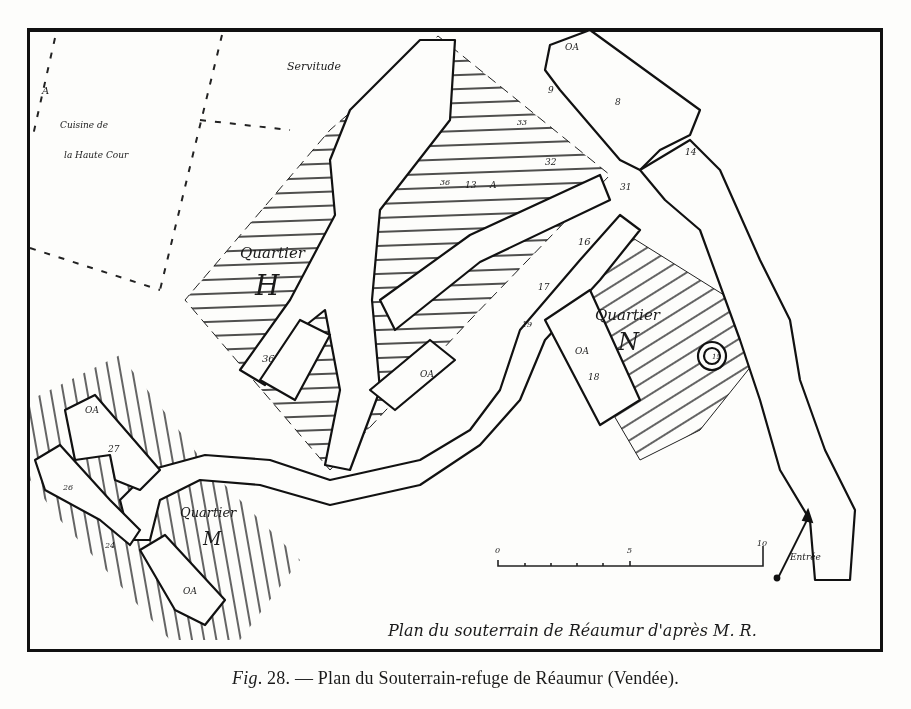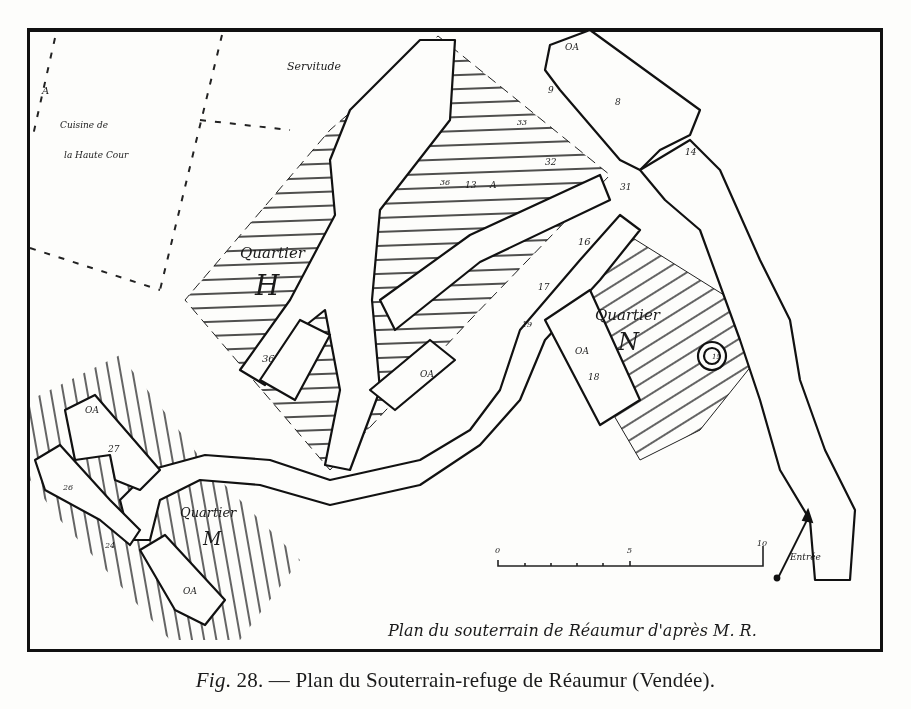--- a/index.html
+++ b/index.html
@@ -1,20 +1,20 @@
 <!DOCTYPE html>
 <html><head>
 <meta charset="utf-8">
 <style>
   html,body{margin:0;padding:0;background:#fdfdfb;}
   body{width:911px;height:709px;position:relative;overflow:hidden;font-family:"DejaVu Serif",serif;color:#111;}
   .frame{position:absolute;left:27px;top:28px;width:856px;height:624px;border:3px solid #111;border-top-width:4px;box-sizing:border-box;}
   svg.map{position:absolute;left:0;top:0;}
   .hand{font-family:"DejaVu Serif",serif;font-style:italic;fill:#1a1a1a;}
-  .caption{position:absolute;left:0;width:911px;top:668px;text-align:center;font-family:"Liberation Serif",serif;font-size:21px;color:#1a1a1a;letter-spacing:0.2px;}
+  .caption{position:absolute;left:0;width:911px;top:668px;text-align:center;font-family:"Liberation Serif",serif;font-size:18px;color:#1a1a1a;letter-spacing:0.2px;}
   .caption i{font-style:italic;}
 </style>
 </head>
 <body>
 
 <div class="frame"></div>
 
 <svg class="map" width="911" height="709" viewBox="0 0 911 709">
   <defs>
     <pattern id="hatchH" patternUnits="userSpaceOnUse" width="14" height="14" patternTransform="rotate(-2)">

